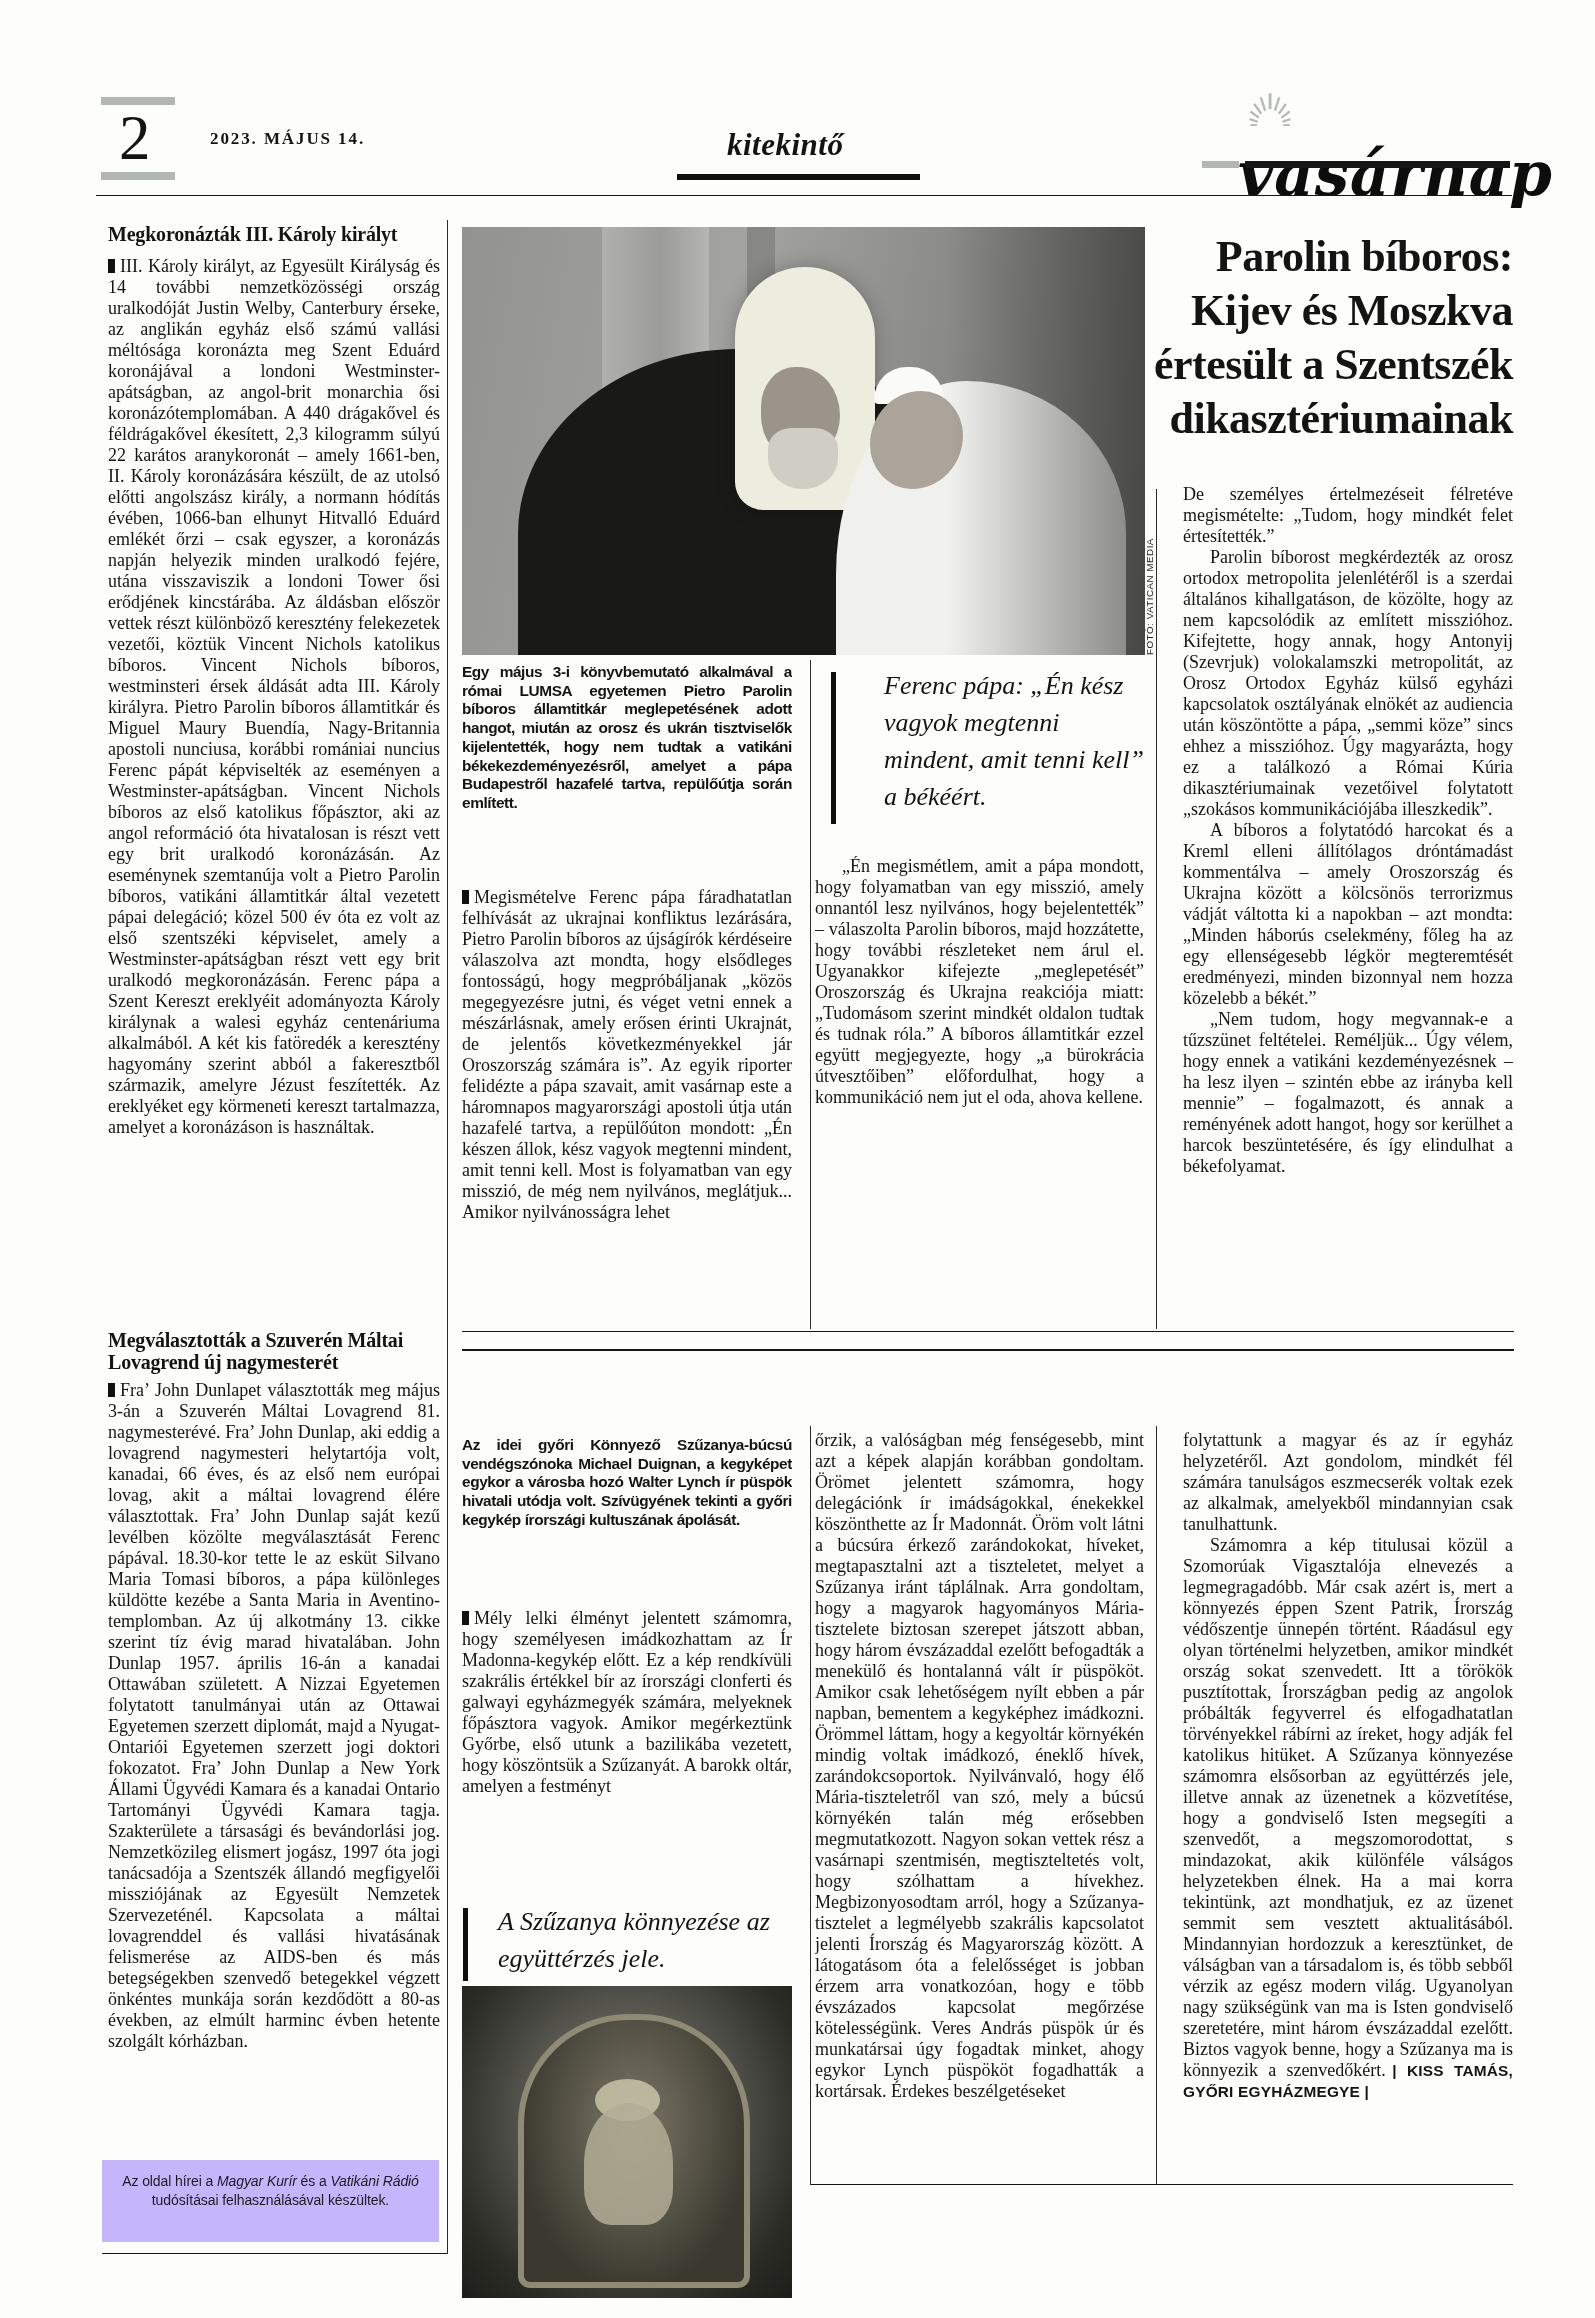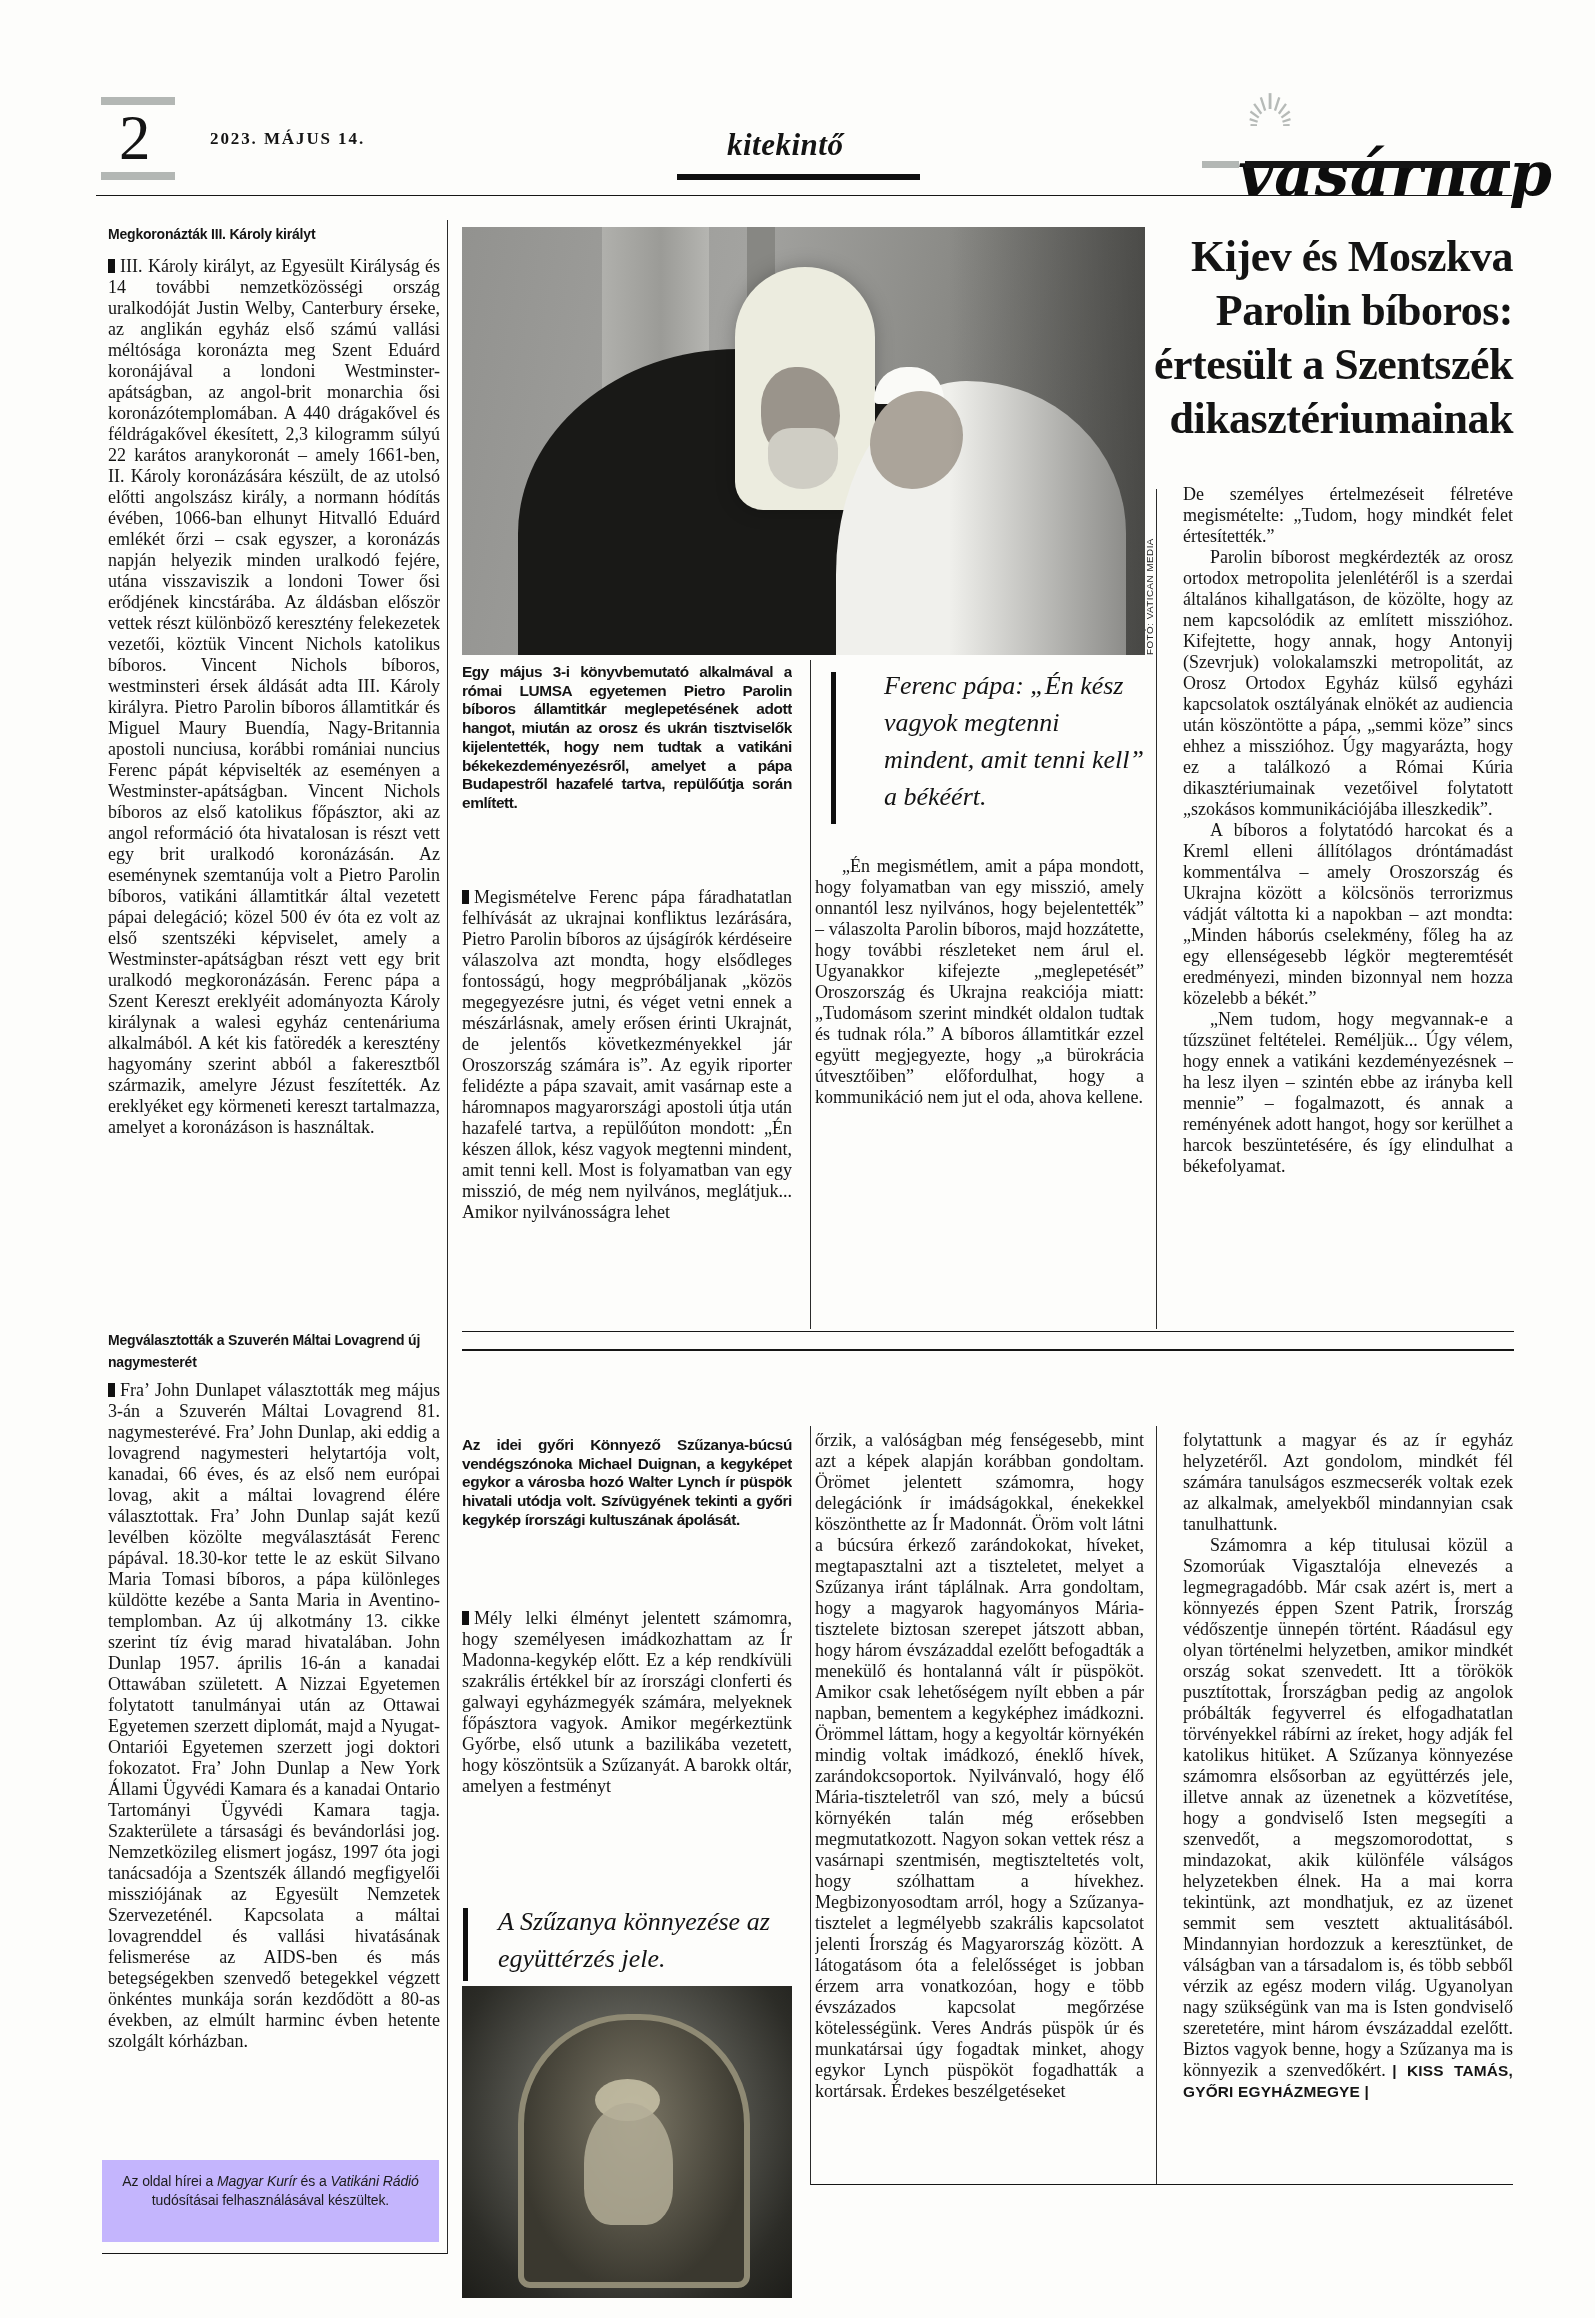--- a/index.html
+++ b/index.html
@@ -15,21 +15,21 @@
   .masthead{font-family:"DejaVu Serif",serif;font-style:italic;font-weight:600;
             font-size:61px;line-height:1;letter-spacing:0.9px;color:#0d0d0d;}
   .rule{background:#161616;}
   .vsep{background:#2b2b2b;width:1.4px;}
   
   .bt{font-size:18px;line-height:21px;text-align:justify;}
   .bt p{margin:0;}
   .bt p.ind{text-indent:27px;}
   p.mk::before{content:"";display:inline-block;width:6.5px;height:14px;background:#111;
                margin-right:5.6px;vertical-align:-0.9px;}
-  .stitle{font-family:Liberation Sans, sans-serif;font-weight:700;font-size:14px;
+  .stitle{font-family:Liberation Serif, serif;font-weight:700;font-size:20px;
           line-height:22px;letter-spacing:-0.2px;}
   .caption{font-family:"Liberation Sans",sans-serif;font-weight:700;font-size:15.4px;
            line-height:18.7px;letter-spacing:-0.4px;text-align:justify;}
   .hl-right{font-weight:700;font-size:44px;line-height:54px;text-align:right;letter-spacing:-0.5px;}
   .hl-bottom{font-weight:700;font-size:40px;line-height:1.05;letter-spacing:0.2px;white-space:nowrap;}
   .pq{font-style:italic;font-size:26px;line-height:37px;text-align:left;}
   .pqbar{background:#0f0f0f;width:4.7px;}
   .byline{font-family:"Liberation Sans",sans-serif;font-weight:700;font-size:15.4px;
           letter-spacing:0.2px;margin-left:6.5px;}
   .credit{font-family:"Liberation Sans",sans-serif;font-size:9.8px;letter-spacing:0.5px;
@@ -129,22 +129,22 @@
     <div class="face-m"></div>
     <div class="beard"></div>
     <div class="pope"></div>
     <div class="zucchetto"></div>
     <div class="face-p"></div>
     <div class="shade"></div>
   </div>
   <div class="abs credit" style="left:1144px;top:505px;height:150px;">FOTÓ: VATICAN MEDIA</div>
 
   <div class="abs hl-right" style="left:981px;top:230px;width:532px;">
+    <div>Parolin bíboros:</div>
     <div>Kijev és Moszkva</div>
-    <div>Parolin bíboros:</div>
     <div>értesült a Szentszék</div>
     <div>dikasztériumainak</div>
   </div>
 
   <div class="abs caption" style="left:462px;top:663px;width:330px;height:224px;overflow:hidden;">Egy május 3-i könyvbemutató alkalmával a római LUMSA egyetemen Pietro Parolin bíboros államtitkár meglepetésének adott hangot, miután az orosz és ukrán tisztviselők kijelentették, hogy nem tudtak a vatikáni békekezdeményezésről, amelyet a pápa Budapestről hazafelé tartva, repülőútja során említett.</div>
 
   <div class="abs bt" style="left:462px;top:887px;width:330px;height:442px;overflow:hidden;">
     <p class="mk">Megismételve Ferenc pápa fáradhatatlan felhívását az ukrajnai konfliktus lezárására, Pietro Parolin bíboros az újságírók kérdéseire válaszolva azt mondta, hogy elsődleges fontosságú, hogy megpróbáljanak „közös megegyezésre jutni, és véget vetni ennek a mészárlásnak, amely erősen érinti Ukrajnát, de jelentős következményekkel jár Oroszország számára is”. Az egyik riporter felidézte a pápa szavait, amit vasárnap este a háromnapos magyarországi apostoli útja után hazafelé tartva, a repülőúton mondott: „Én készen állok, kész vagyok megtenni mindent, amit tenni kell. Most is folyamatban van egy misszió, de még nem nyilvános, meglátjuk... Amikor nyilvánosságra lehet</p>
   </div>
 

